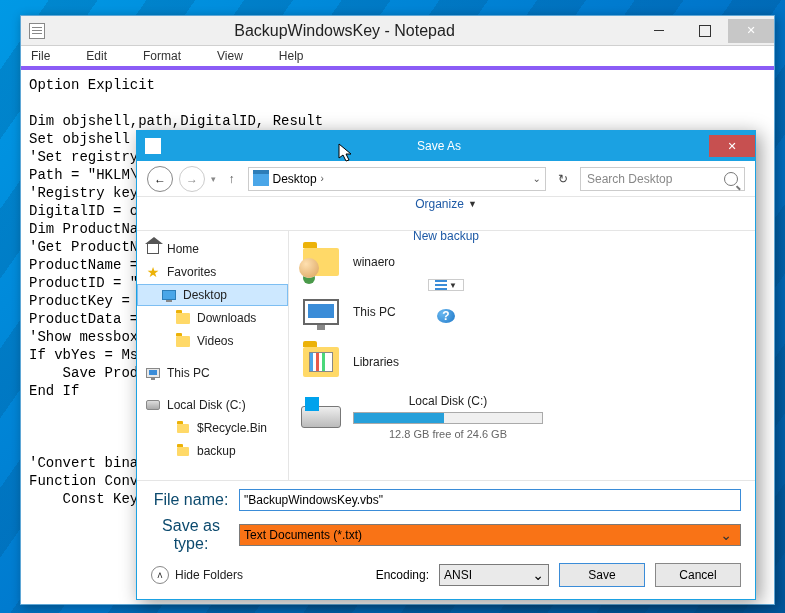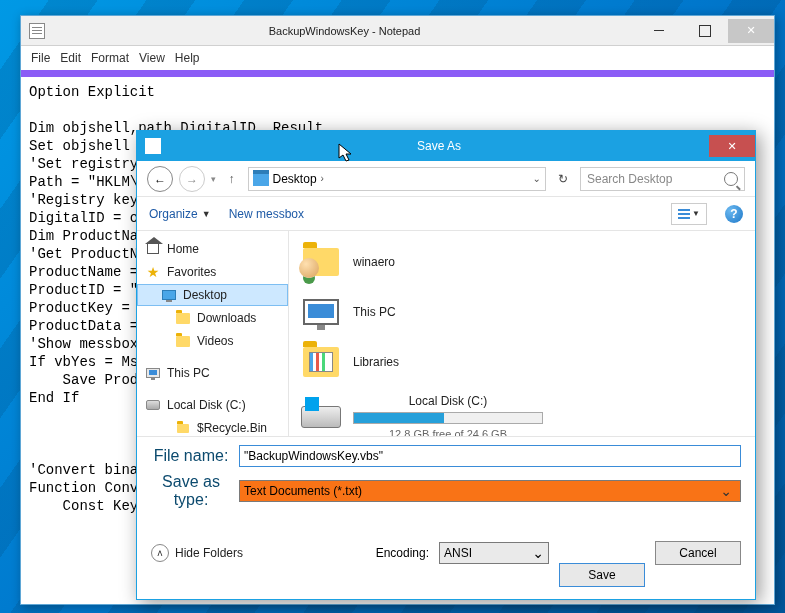--- a/index.html
+++ b/index.html
@@ -4,28 +4,28 @@
 <style>
   * { box-sizing: border-box; margin: 0; padding: 0; font-family: "Segoe UI", Tahoma, sans-serif; font-size: 12px; }
   body { width: 785px; height: 613px; background: linear-gradient(135deg, #0099e5 0%, #0077cc 50%, #005599 100%); position: relative; overflow: hidden; }
   body::before { content:""; position:absolute; inset:0; background-image: repeating-linear-gradient(125deg, transparent 0 40px, rgba(0,70,120,0.2) 40px 80px); }
   
   
   .notepad { position: absolute; left: 20px; top: 15px; width: 755px; height: 590px; background: #fff; border: 1px solid #5fa7d6; box-shadow: 2px 2px 10px rgba(0,0,0,0.3); }
   .np-titlebar { height: 30px; background: #f0f0f0; display:flex; align-items:center; border-bottom: 1px solid #d0d0d0; }
   .np-icon { width:16px; height:16px; margin: 0 8px; background:#fff; border:1px solid #888; position:relative; }
   .np-icon::after{content:""; position:absolute; left:2px; right:2px; top:3px; height:1px; background:#888; box-shadow:0 3px 0 #888, 0 6px 0 #888;}
-  .np-title { flex:1; text-align:center; font-size:11px; color:#222; }
+  .np-title { flex:1; text-align:center; font-size:16px; color:#222; }
   .np-ctrls { display:flex; }
   .np-ctrls div { width:46px; height:24px; display:flex; align-items:center; justify-content:center; color:#333; font-size:11px;}
   .np-ctrls .min::after{content:"";width:10px;height:1px;background:#333;}
   .np-ctrls .max::after{content:"";width:10px;height:10px;border:1px solid #333;}
   .np-ctrls .close{background:#c7c7c7; color:#fff;}
   .np-ctrls .close::after{content:"✕";}
-  .np-menu { height:31px; display:flex; align-items:center; gap:10px; padding:0 10px; border-bottom:7px solid #8b5cf6; color:#333;}
+  .np-menu { height:24px; display:flex; align-items:center; gap:36px; padding:0 10px; border-bottom:4px solid #8b5cf6; color:#333;}
   .np-menu span{font-size:12px;}
   .np-body { padding: 6px 8px; font-family: Consolas, "Courier New", monospace; font-size: 14px; line-height: 18px; white-space: pre; color:#000; }
   
   
   .saveas { position:absolute; left:136px; top:130px; width:620px; height:470px; background:#fff; border:1px solid #1ba1e2; box-shadow: 4px 4px 18px rgba(0,0,0,0.4); display:flex; flex-direction:column;}
   .sa-titlebar { height:30px; background:#1ba1e2; display:flex; align-items:center; color:#fff;gap:45px;}
   .sa-titlebar .sa-icon{width:16px;height:16px;background:#fff;margin:0 8px;position:relative;}
   .sa-title {flex:1;text-align:center;font-size:12px;}
   .sa-close {width:46px;height:22px;background:#c75050;display:flex;align-items:center;justify-content:center;color:#fff;}
   .sa-close::after{content:"✕";font-size:11px;}
@@ -38,21 +38,21 @@
   .nav-up{width:20px;text-align:center;color:#555;}
   .breadcrumb{flex:1;height:24px;border:1px solid #ccc;display:flex;align-items:center;padding:0 4px;gap:4px;}
   .breadcrumb .bc-icon{width:16px;height:14px;background:#4aa6e8;position:relative;}
   .breadcrumb .bc-icon::before{content:"";position:absolute;left:0;top:-2px;right:0;height:4px;background:#2d7db8;}
   .breadcrumb .bc-down{color:#555;font-size:10px;}
   .nav-refresh{width:22px;text-align:center;color:#444;}
   .search{width:165px;height:24px;border:1px solid #ccc;display:flex;align-items:center;padding:0 6px;color:#888;gap:6px;}
   .search .mag{width:14px;height:14px;border:1.5px solid #777;border-radius:50%;position:relative;margin-left:auto;}
   .search .mag::after{content:"";position:absolute;right:-4px;bottom:-4px;width:5px;height:1.5px;background:#777;transform:rotate(45deg);}
   
-  .sa-toolbar{height:34px;display:flex;align-items:center;padding:0 12px;gap:18px;color:#1e5aa6;border-bottom:1px solid #e5e5e5;}
+  .sa-toolbar{height:34px;display:flex;align-items:center;padding:0 12px;gap:18px;color:#1e5aa6;border-bottom:1px solid #e5e5e5;flex-direction:column;}
   .sa-toolbar .org{display:flex;align-items:center;gap:4px;}
   .sa-toolbar .org::after{content:"▼";font-size:9px;color:#333;}
   .sa-toolbar .spacer{flex:1;}
   .view-btn{width:36px;height:22px;border:1px solid #ccc;display:flex;align-items:center;justify-content:center;gap:2px;}
   .view-btn .bars{width:12px;height:10px;background-image:linear-gradient(#3a8cd8 2px,transparent 2px),linear-gradient(#3a8cd8 2px,transparent 2px),linear-gradient(#3a8cd8 2px,transparent 2px);background-size:100% 4px;background-repeat:no-repeat;background-position:0 0,0 4px,0 8px;}
   .view-btn::after{content:"▼";font-size:8px;color:#333;}
   .help-btn{width:18px;height:18px;border-radius:50%;background:radial-gradient(circle at 30% 30%,#6ab8f0,#1e78c8);color:#fff;display:flex;align-items:center;justify-content:center;font-weight:bold;}
   
   .sa-main{flex:1;display:flex;overflow:hidden;}
   .tree{width:152px;border-right:1px solid #e5e5e5;padding:6px 0;overflow:hidden;}
@@ -107,21 +107,21 @@
   input[type=text]{background:#fff;}
   input[type=text].filename{border-color:#3a8cd8;}
   .btn-row{display:flex;align-items:center;gap:10px;margin-top:10px;}
   .hide-folders{display:flex;align-items:center;gap:6px;color:#222;}
   .hide-folders .chev{width:18px;height:18px;border:1px solid #888;border-radius:50%;display:flex;align-items:center;justify-content:center;font-size:10px;}
   .btn-row .spacer{flex:1;}
   .enc-label{font-size:12px;}
   .enc-sel{width:110px;height:22px;border:1px solid #7a7a7a;display:flex;align-items:center;justify-content:space-between;padding:0 4px;background:#eaeaea;}
   .enc-sel::after{content:"⌄";font-size:14px;}
   .btn{width:86px;height:24px;border:1px solid #888;background:#e8e8e8;display:flex;align-items:center;justify-content:center;font-size:12px;}
-  .btn.primary{border-color:#3a8cd8;margin-top:44px;}
+  .btn.primary{border-color:#3a8cd8;}
 </style>
 </head>
 <body>
 
 <div class="notepad">
   <div class="np-titlebar">
     <div class="np-icon"></div>
     <div class="np-title">BackupWindowsKey - Notepad</div>
     <div class="np-ctrls">
       <div class="min"></div>
@@ -185,21 +185,21 @@
     <div class="search">
       <span>Search Desktop</span>
       <span class="mag"></span>
     </div>
   </div>
 
   <div class="sa-toolbar">
     <div class="org">
         <span>Organize</span>
       </div>
-    <div>New messbox</div>
+    <div>New backup</div>
     <div class="spacer"></div>
     <div class="view-btn">
         <span class="bars"></span>
       </div>
     <div class="help-btn">?</div>
   </div>
 
   <div class="sa-main">
     <div class="tree">
       <div class="tree-item">

